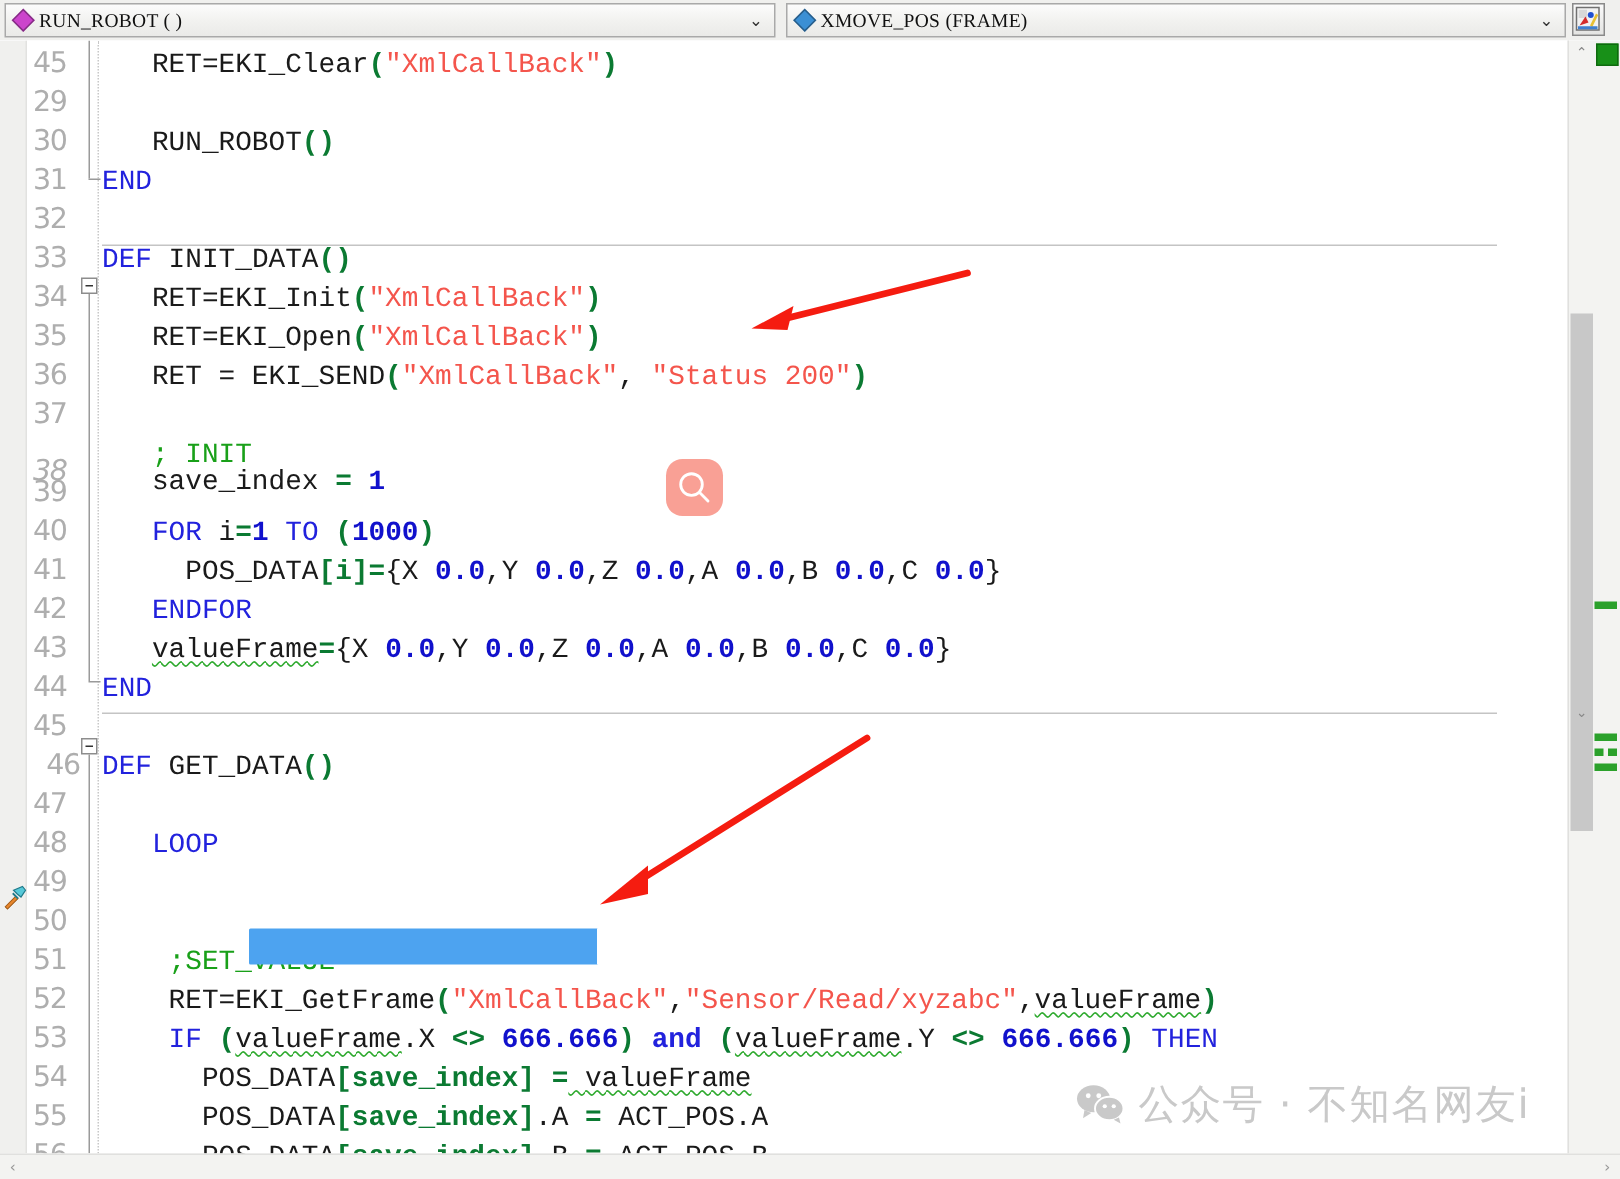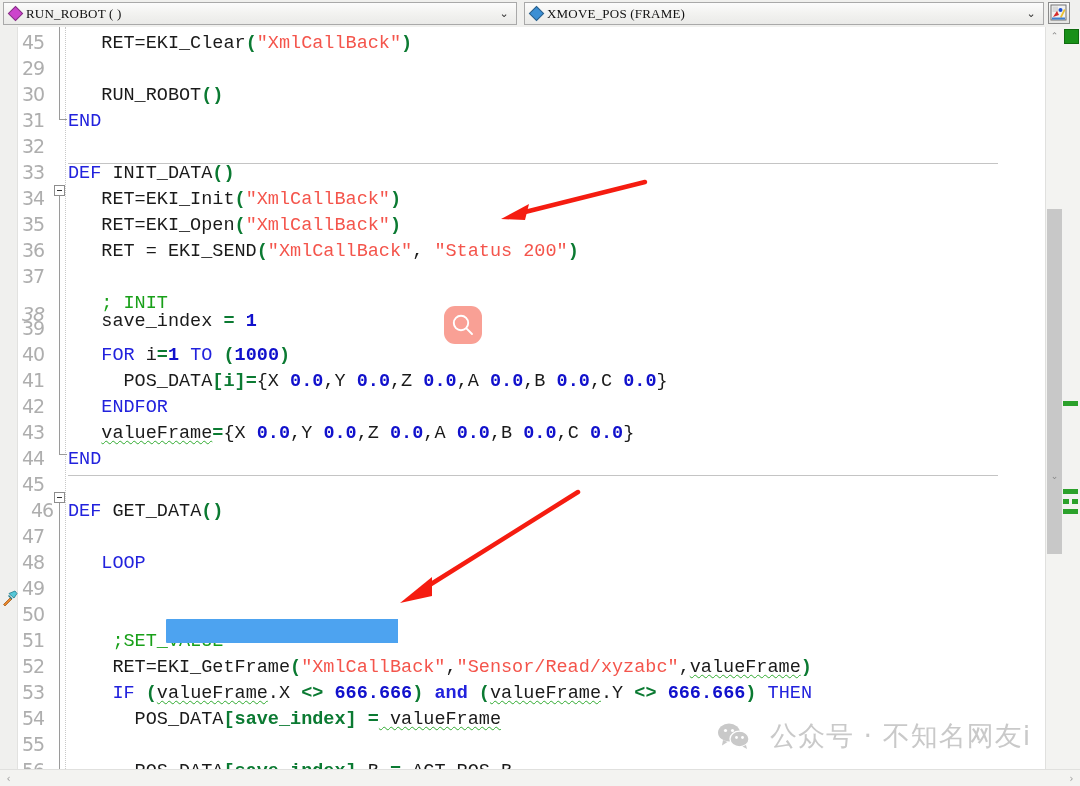--- a/index.html
+++ b/index.html
@@ -224,21 +224,21 @@
     border-radius: 11px;
     background: #f9a095;
     display: flex;
     align-items: center;
     justify-content: center;
   }
   .wechat-wm {
     position: absolute;
     display: flex;
     align-items: center;
-    gap: 20px;
+    gap: 9px;
     color: #c9c9c9;
     font-family: "DejaVu Sans", sans-serif;
     font-size: 27px;
     letter-spacing: 1px;
     white-space: nowrap;
   }
 
   
   .vscroll {
     position: absolute;
@@ -378,20 +378,21 @@
       <div class="lineno" style="top: 576px;">50</div>
       <div class="lineno" style="top: 602px;">51</div>
       <div class="code" style="top: 602px; left: 112.4px;"><span class="cmt">;SET_VALUE</span></div>
       <div class="lineno" style="top: 628px;">52</div>
       <div class="code" style="top: 628px; left: 112.4px;"><span class="plain">RET=EKI_GetFrame</span><span class="punc">(</span><span class="str">"XmlCallBack"</span><span class="plain">,</span><span class="str">"Sensor/Read/xyzabc"</span><span class="plain">,</span><span class="plain squig">valueFrame</span><span class="punc">)</span></div>
       <div class="lineno" style="top: 654px;">53</div>
       <div class="code" style="top: 654px; left: 112.4px;"><span class="kw">IF</span><span class="plain"> </span><span class="punc">(</span><span class="plain squig">valueFrame</span><span class="plain">.X </span><span class="op">&lt;&gt;</span><span class="plain"> </span><span class="num">666.666</span><span class="punc">)</span><span class="plain"> </span><span class="kw2">and</span><span class="plain"> </span><span class="punc">(</span><span class="plain squig">valueFrame</span><span class="plain">.Y </span><span class="op">&lt;&gt;</span><span class="plain"> </span><span class="num">666.666</span><span class="punc">)</span><span class="plain"> </span><span class="kw">THEN</span></div>
       <div class="lineno" style="top: 680px;">54</div>
       <div class="code" style="top: 680px; left: 134.6px;"><span class="plain">POS_DATA</span><span class="punc">[save_index]</span><span class="plain"> </span><span class="op">=</span><span class="plain squig"> valueFrame</span></div>
       <div class="lineno" style="top: 706px;">55</div>
+      <div class="code" style="top: 706px; left: 134.6px;"><span class="plain">POS_DATA</span><span class="punc">[save_index]</span><span class="plain">.A </span><span class="op">=</span><span class="plain"> ACT_POS.A</span></div>
       <div class="lineno" style="top: 732px;">56</div>
       <div class="code" style="top: 732px; left: 134.6px;"><span class="plain">POS_DATA</span><span class="punc">[save_index]</span><span class="plain">.B </span><span class="op">=</span><span class="plain"> ACT_POS.B</span></div>
     </div>
 
   <div class="foldline" style="left:59px; top:0px; height:92px;"></div>
   <div class="foldend" style="left:59px; top:92px; width:8px;"></div>
 
   <div class="foldbox" style="left:54px; top:158px;"></div>
   <div class="foldline" style="left:59px; top:169px; height:258px;"></div>
   <div class="foldend" style="left:59px; top:427px; width:8px;"></div>

